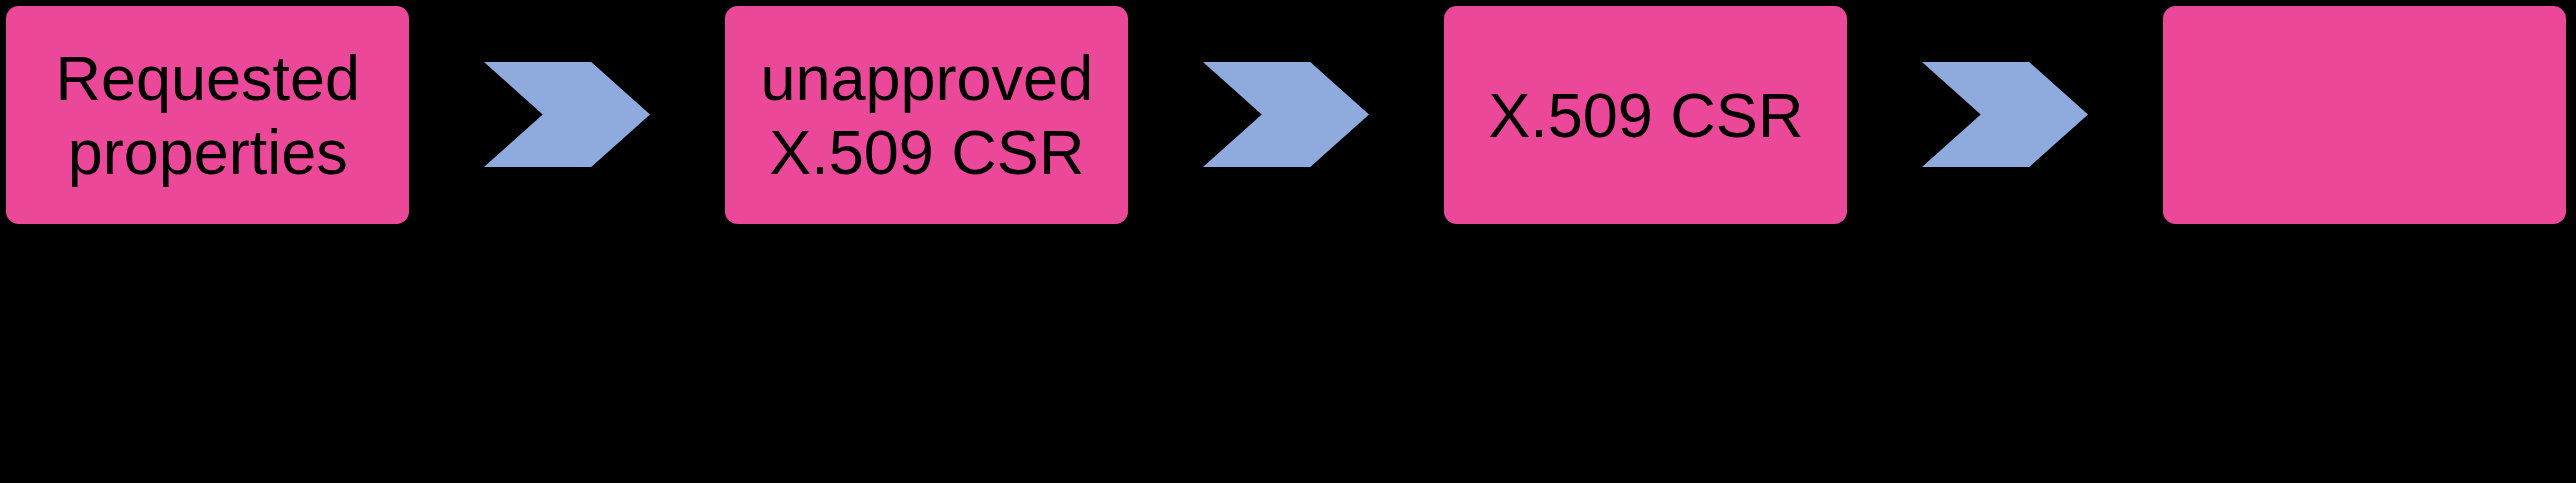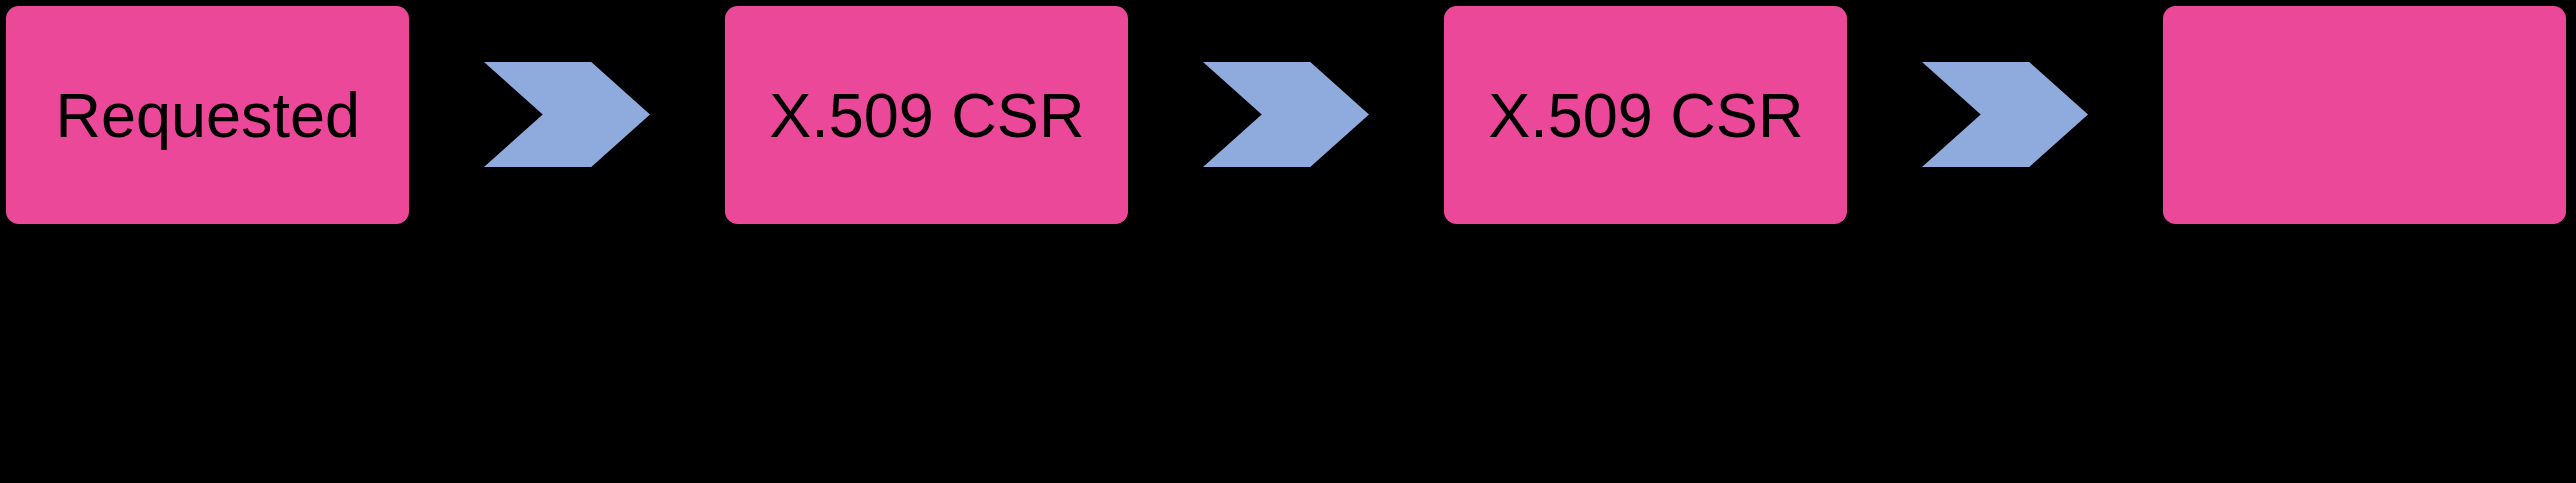--- a/index.html
+++ b/index.html
@@ -48,27 +48,29 @@
     height: 105px;
   }
 </style>
 </head>
 <body>
 
 <div class="diagram">
 
   <div class="stage">
     <span class="line">Requested</span>
+    <span class="line">properties</span>
   </div>
 
   <svg class="arrow" viewBox="0 0 212 134" xmlns="http://www.w3.org/2000/svg" aria-hidden="true">
     <polygon points="0,0 137,0 212,67 137,134 0,134 75,67" fill="#8FAADC"></polygon>
   </svg>
 
   <div class="stage">
+    <span class="line">unapproved</span>
     <span class="line">X.509 CSR</span>
   </div>
 
   <svg class="arrow" viewBox="0 0 212 134" xmlns="http://www.w3.org/2000/svg" aria-hidden="true">
     <polygon points="0,0 137,0 212,67 137,134 0,134 75,67" fill="#8FAADC"></polygon>
   </svg>
 
   <div class="stage">
     <span class="line">X.509 CSR</span>
   </div>

